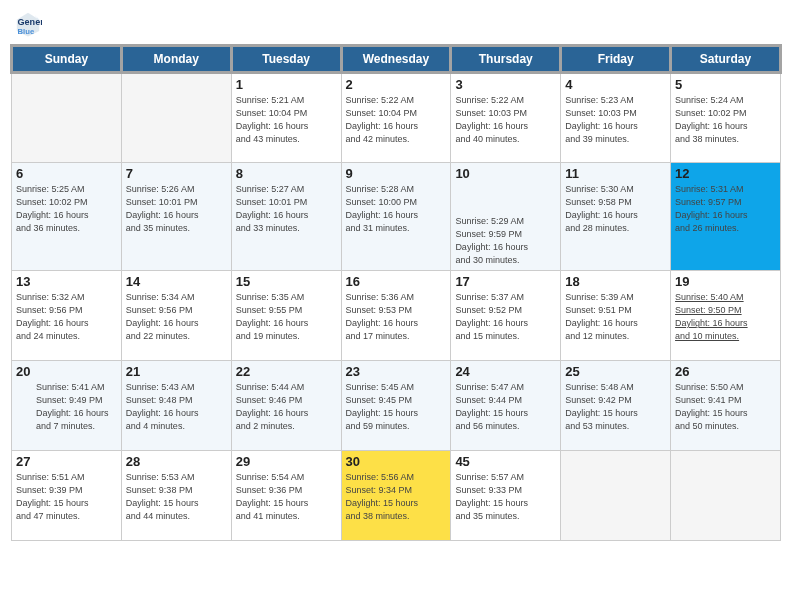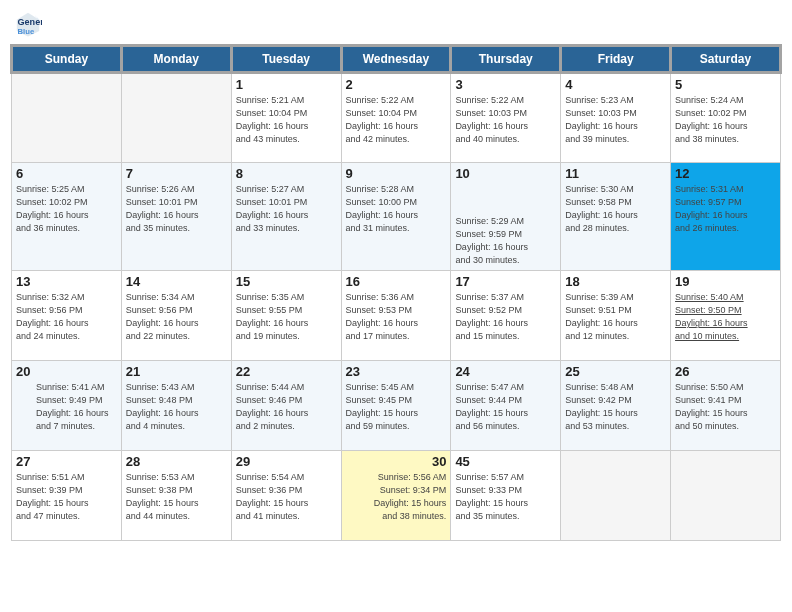--- a/index.html
+++ b/index.html
@@ -326,21 +326,21 @@
 Daylight: 15 hours
 and 44 minutes.</div>
         </td>
         <td style="background: rgb(255, 255, 255);">
           <span class="day-num">29</span>
           <div class="day-detail" style="white-space: pre-line;">Sunrise: 5:54 AM
 Sunset: 9:36 PM
 Daylight: 15 hours
 and 41 minutes.</div>
         </td>
-        <td style="background: #fef9c3; text-align: right;">
+        <td style="background: #fde047;">
           <span class="day-num">30</span>
           <div class="day-detail" style="white-space: pre-line;">Sunrise: 5:56 AM
 Sunset: 9:34 PM
 Daylight: 15 hours
 and 38 minutes.</div>
         </td>
         <td style="background: rgb(255, 255, 255);">
           <span class="day-num">45</span>
           <div class="day-detail" style="white-space: pre-line;">Sunrise: 5:57 AM
 Sunset: 9:33 PM

